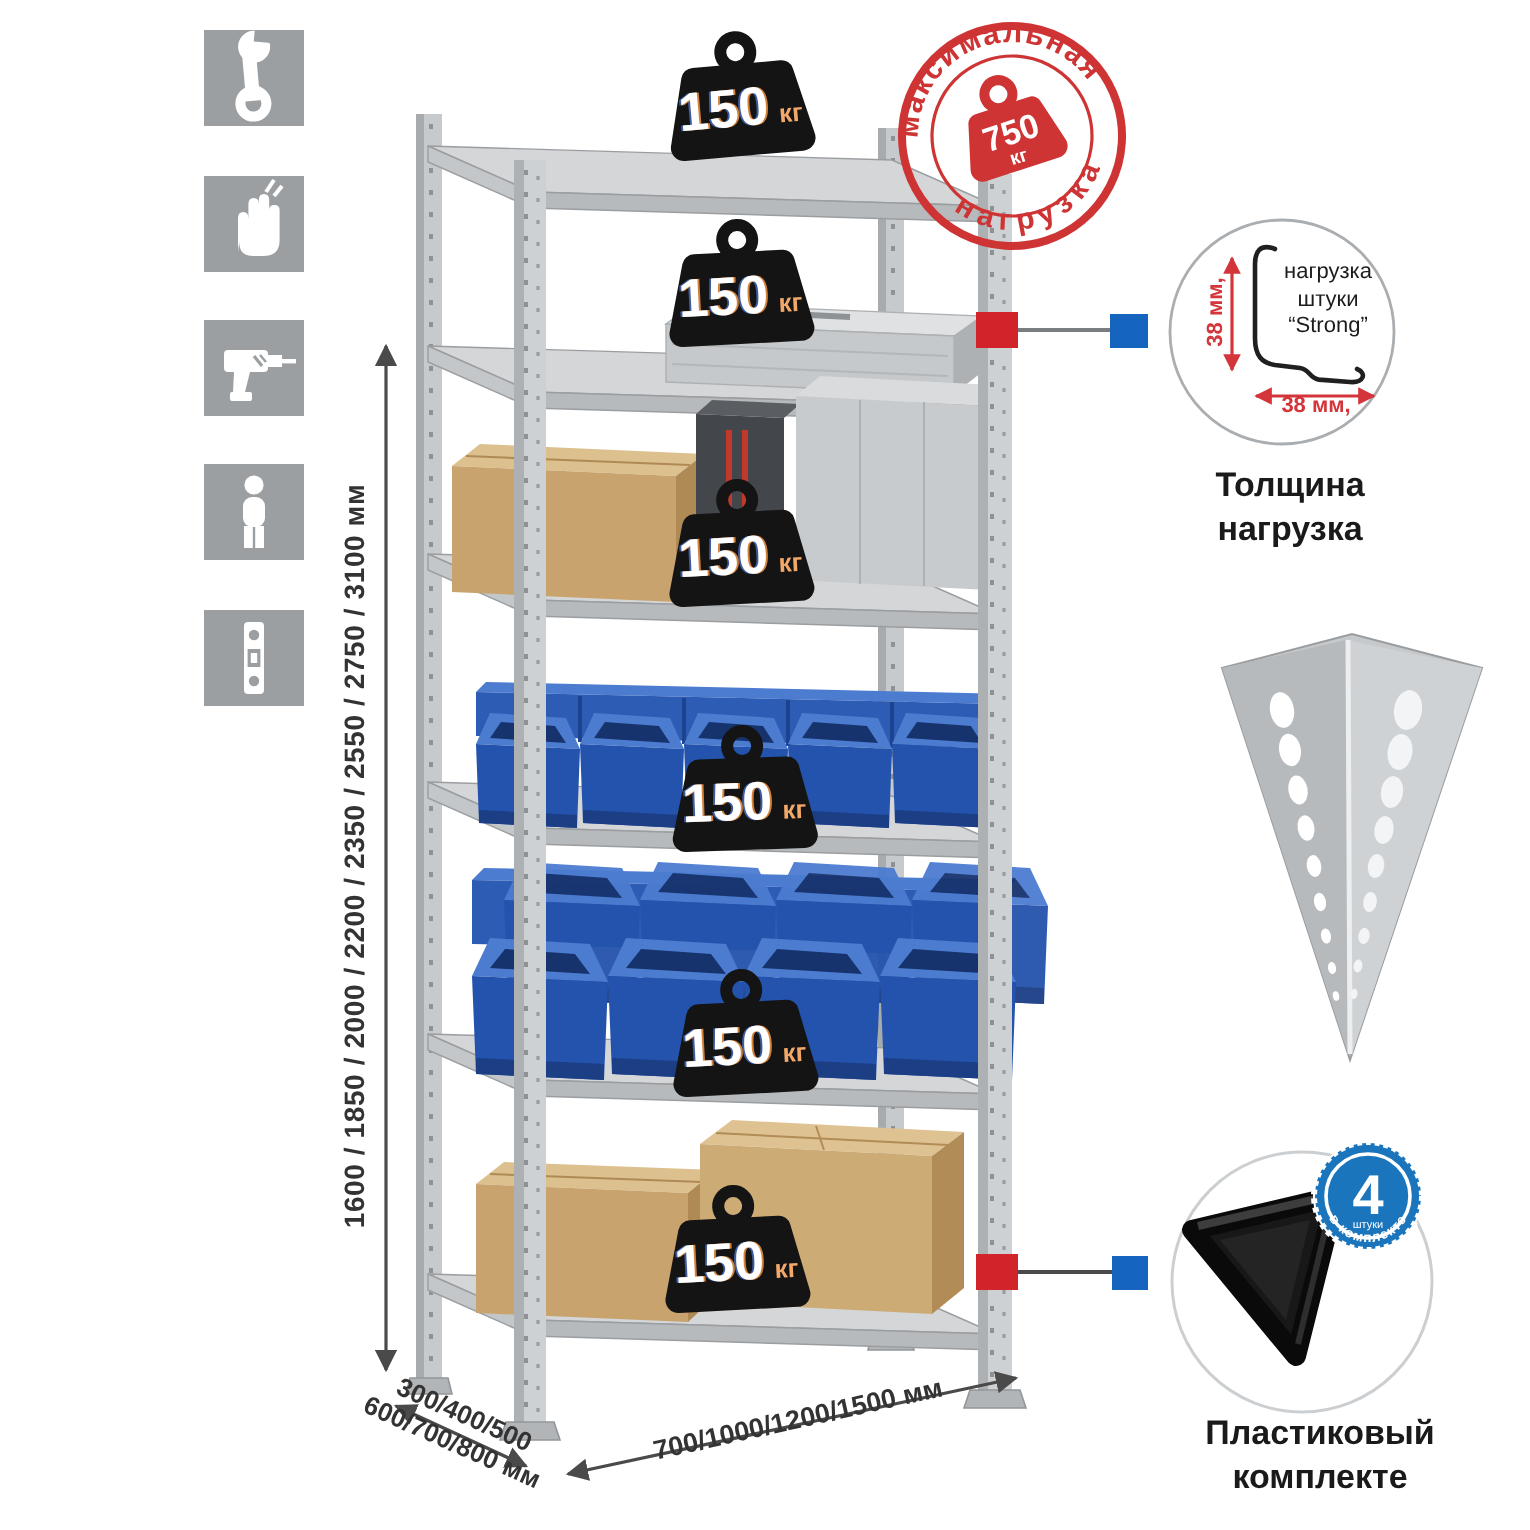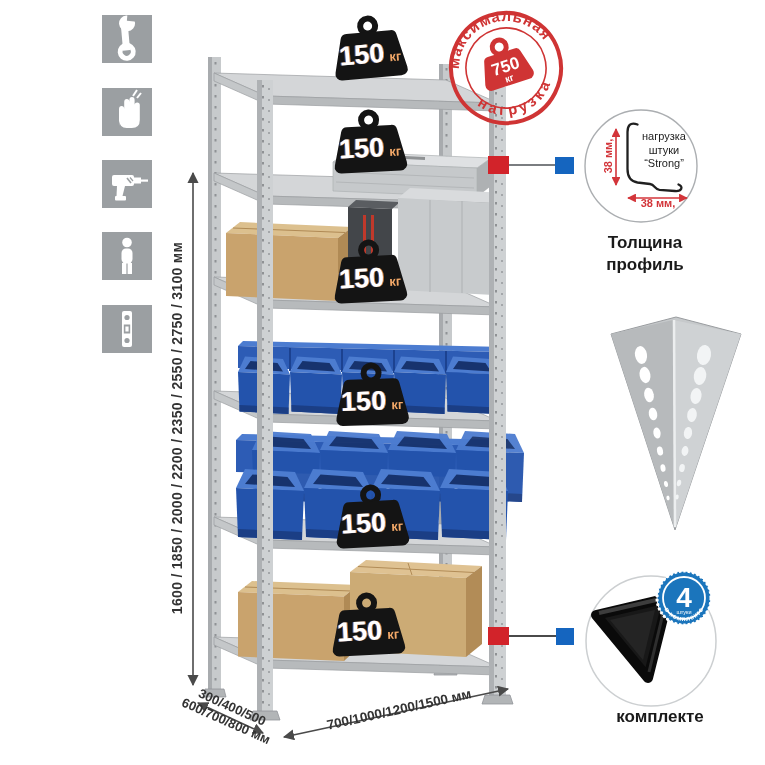--- a/index.html
+++ b/index.html
@@ -380,23 +380,24 @@
   </div>
 
   <div class="profile-label">
     <div>нагрузка</div>
     <div>штуки</div>
     <div>“Strong”</div>
   </div>
   <div class="dim-red v">38 мм,</div>
   <div class="dim-red h">38 мм,</div>
   <div class="caption c1">
-    <div>Толщина профиль</div>
+    <div>Толщина нагрузка</div>
   </div>
   <div class="caption c2">
+    <div>Пластиковый</div>
     <div>комплекте</div>
   </div>
 
   <div class="depth-label">
     <div>300/400/500</div>
     <div>600/700/800 мм</div>
   </div>
   <div class="width-label">700/1000/1200/1500 мм</div>
 
 </div>

